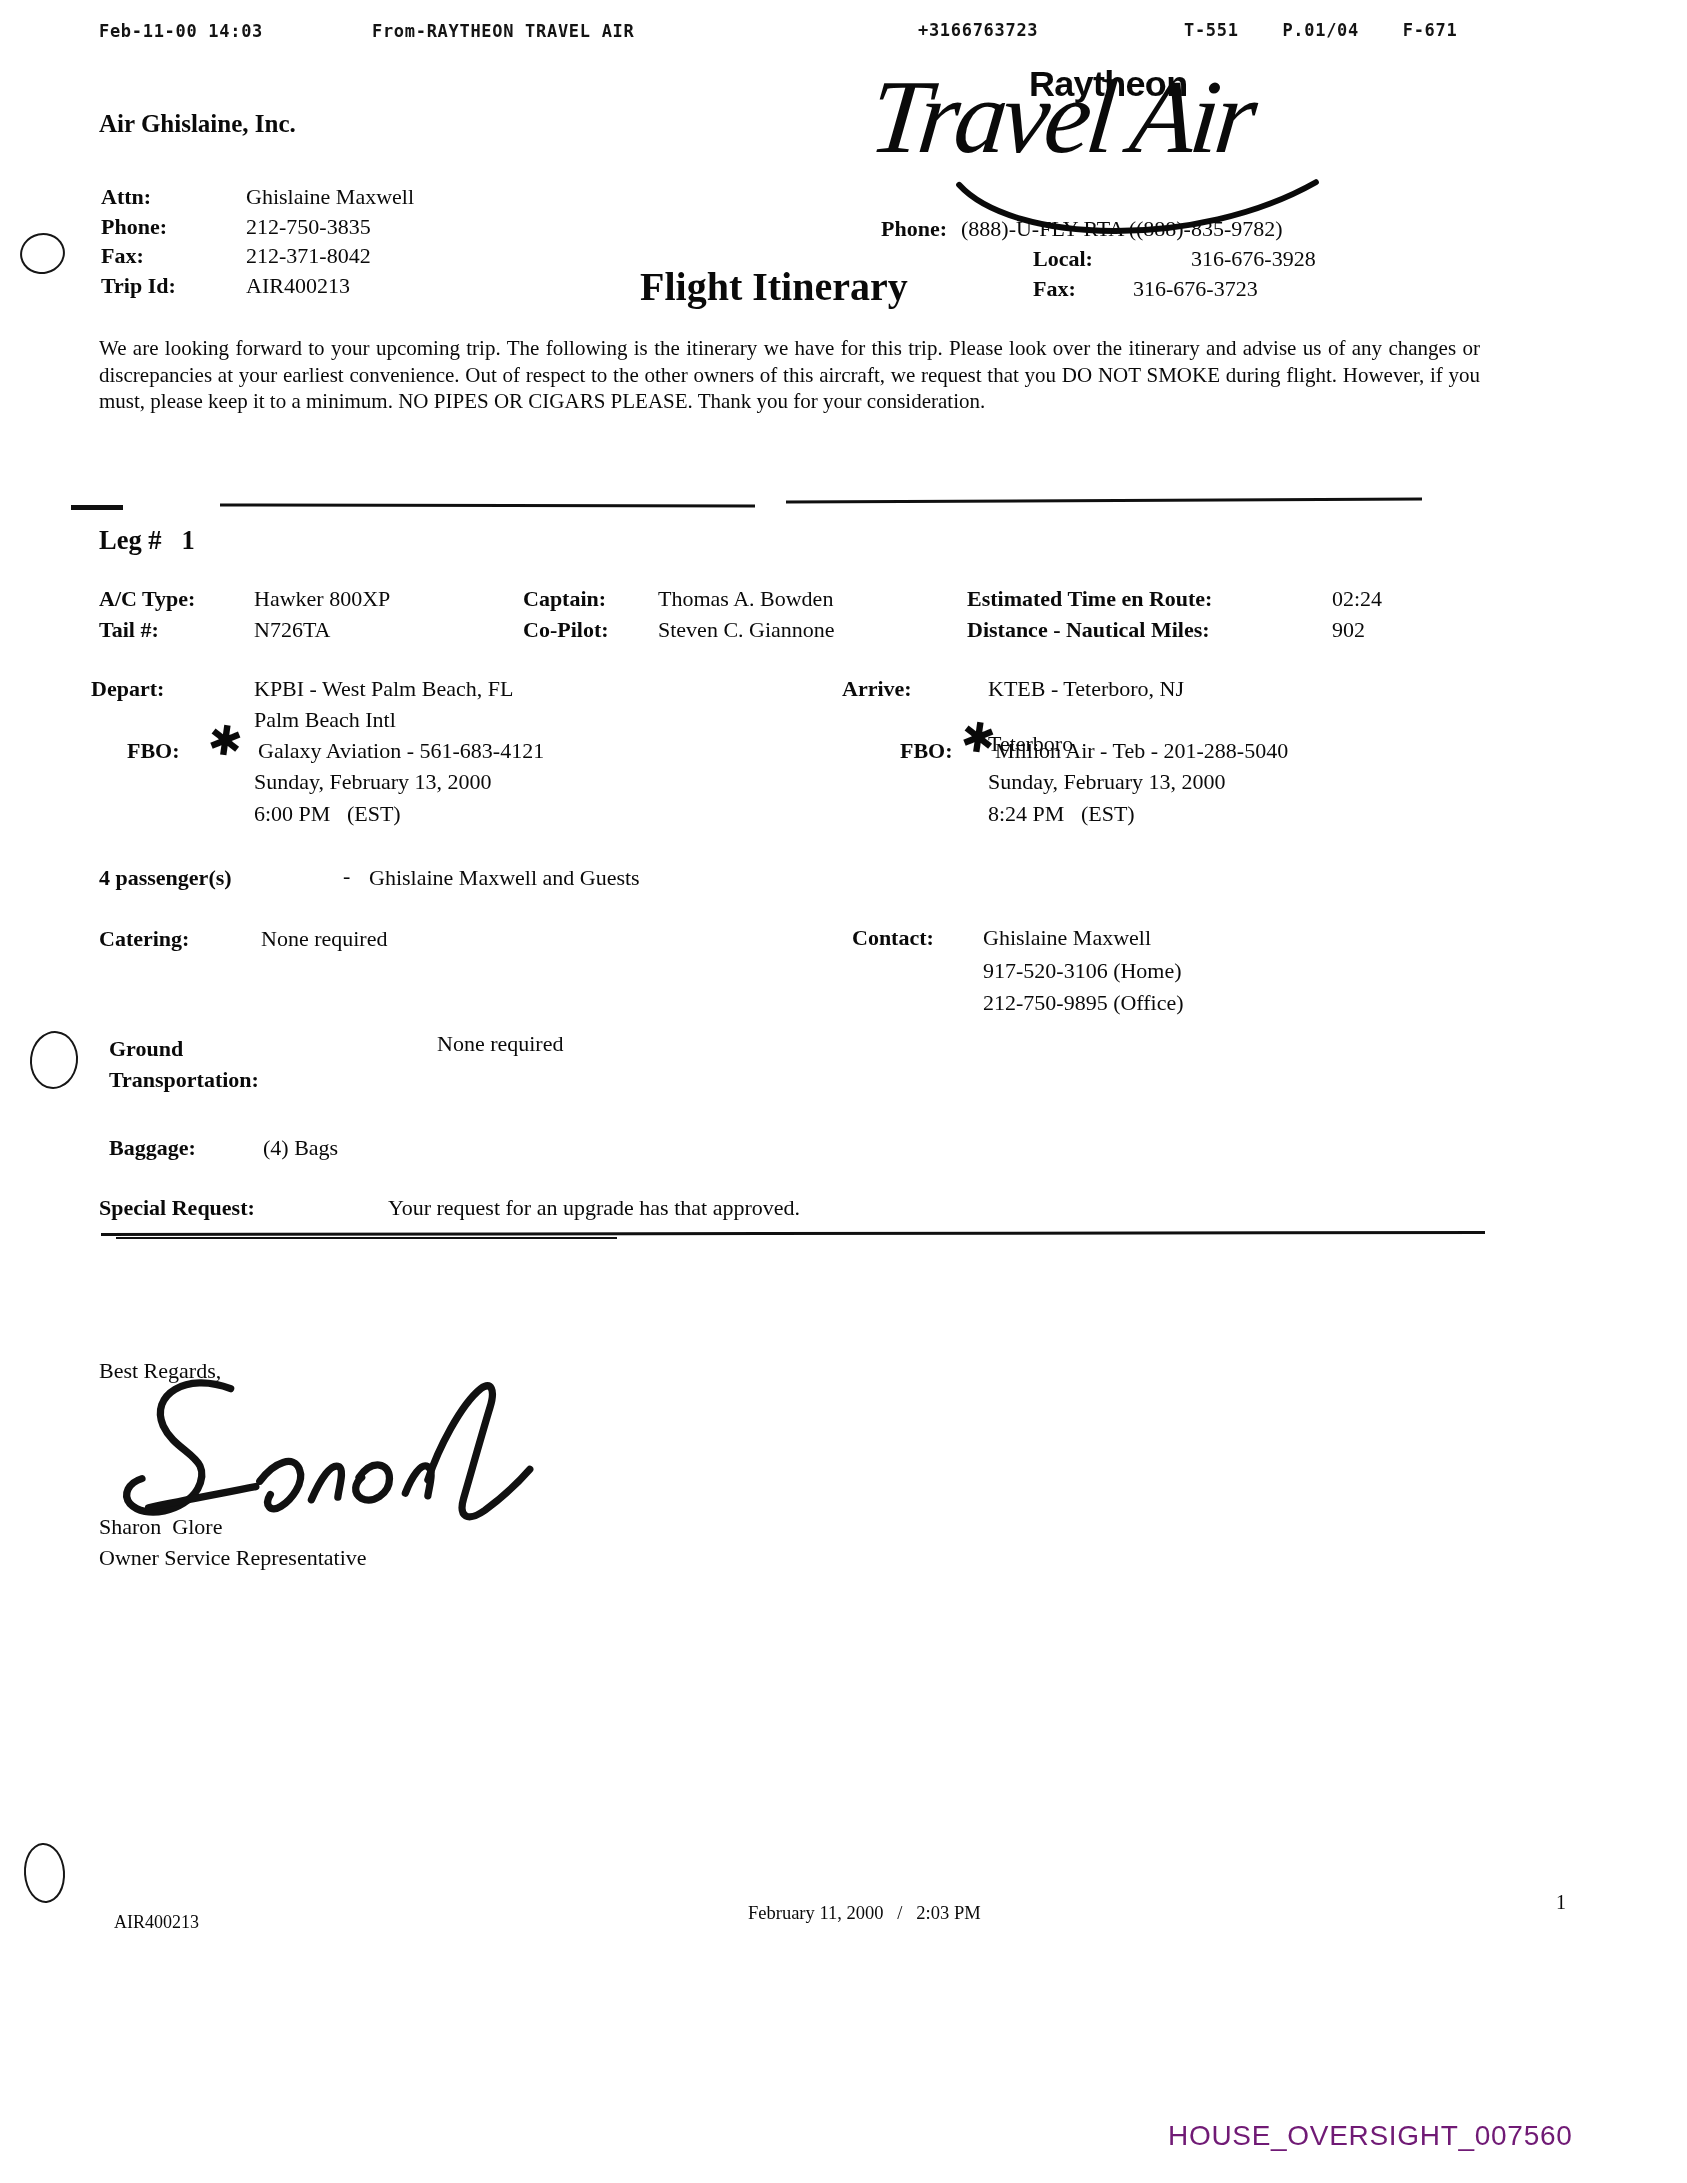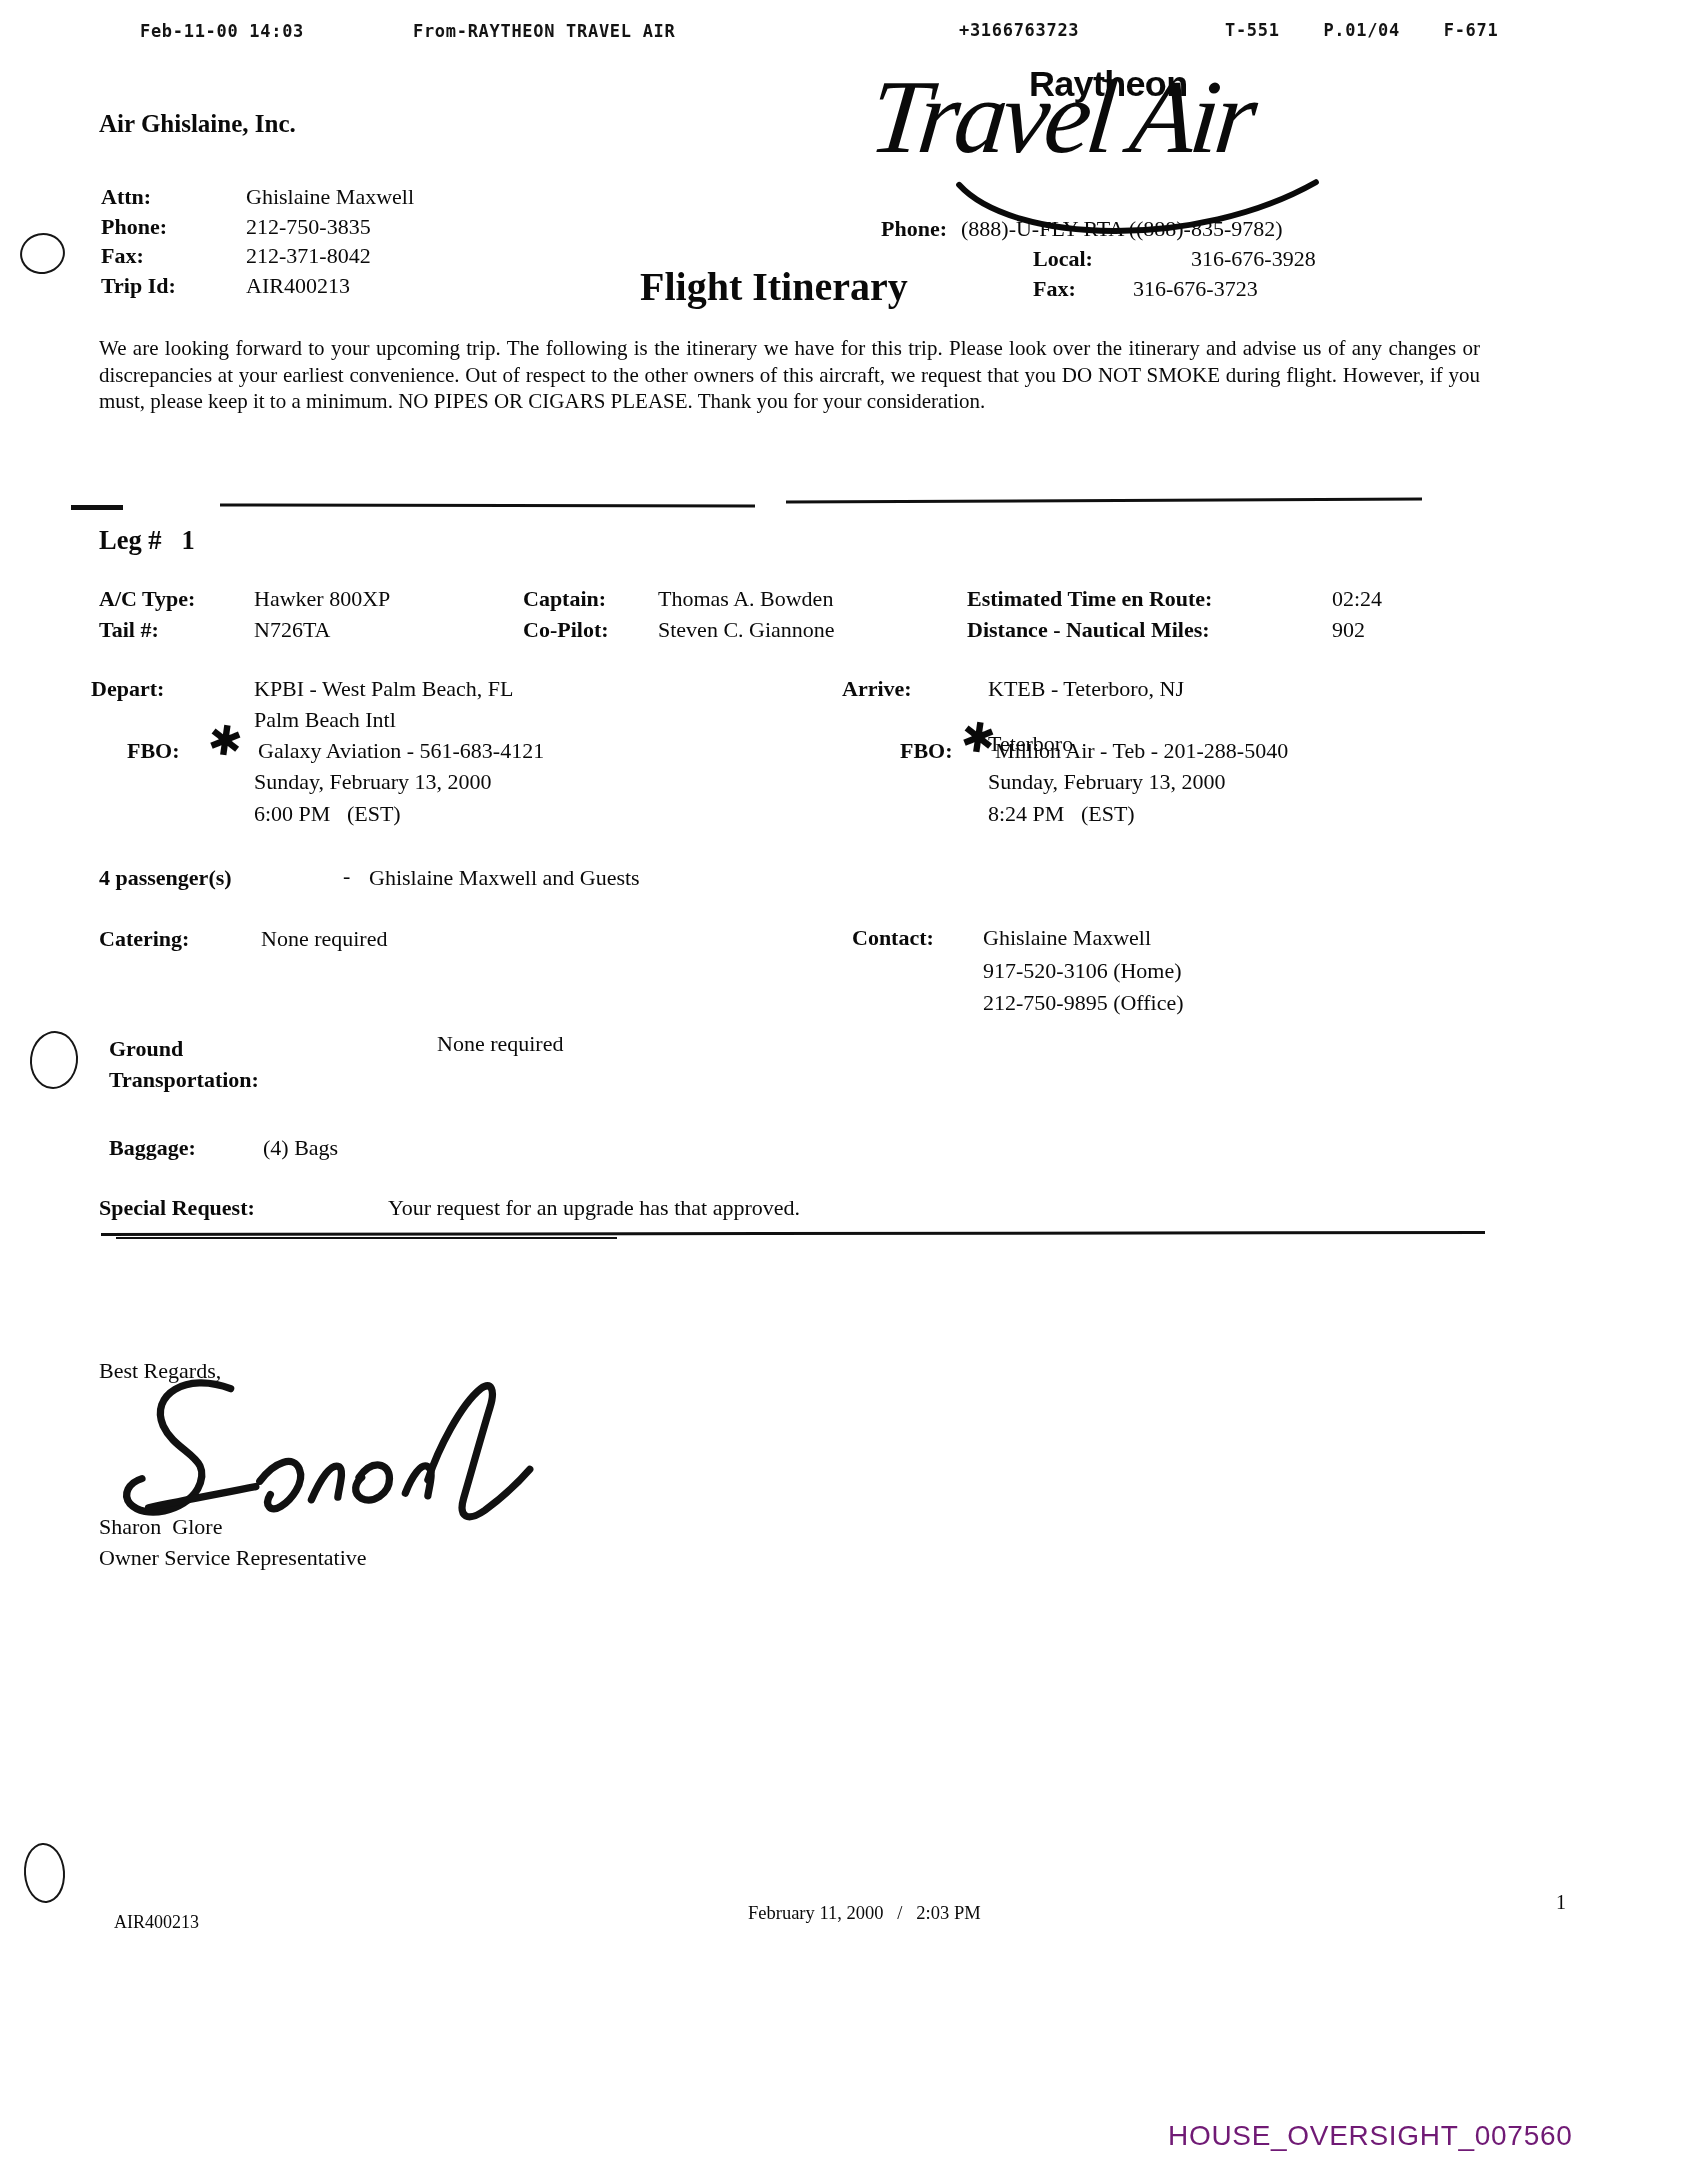--- a/index.html
+++ b/index.html
@@ -7,21 +7,21 @@
     position:relative;
     width:1687px;height:2183px;
     background:#ffffff;
     overflow:hidden;
     font-family:"Liberation Serif", serif;
     color:#0a0a0a;
   }
   .abs{position:absolute;}
   .faxmono{
     font-family:"DejaVu Sans Mono", monospace;
-    font-weight:bold;font-size:17px;letter-spacing:0.7px;color:#141414;margin-left:41px;
+    font-weight:bold;font-size:17px;letter-spacing:0.7px;color:#141414;
   }
   .b{font-weight:bold;}
   .pre{white-space:pre;}
   .lbl{font-size:22px;font-weight:bold;}
   .val{font-size:22px;}
   .para{font-size:21px;line-height:26.5px;text-align:justify;}
   .hole{
     border:2.6px solid #161616;border-radius:50%;
     background:transparent;
   }

